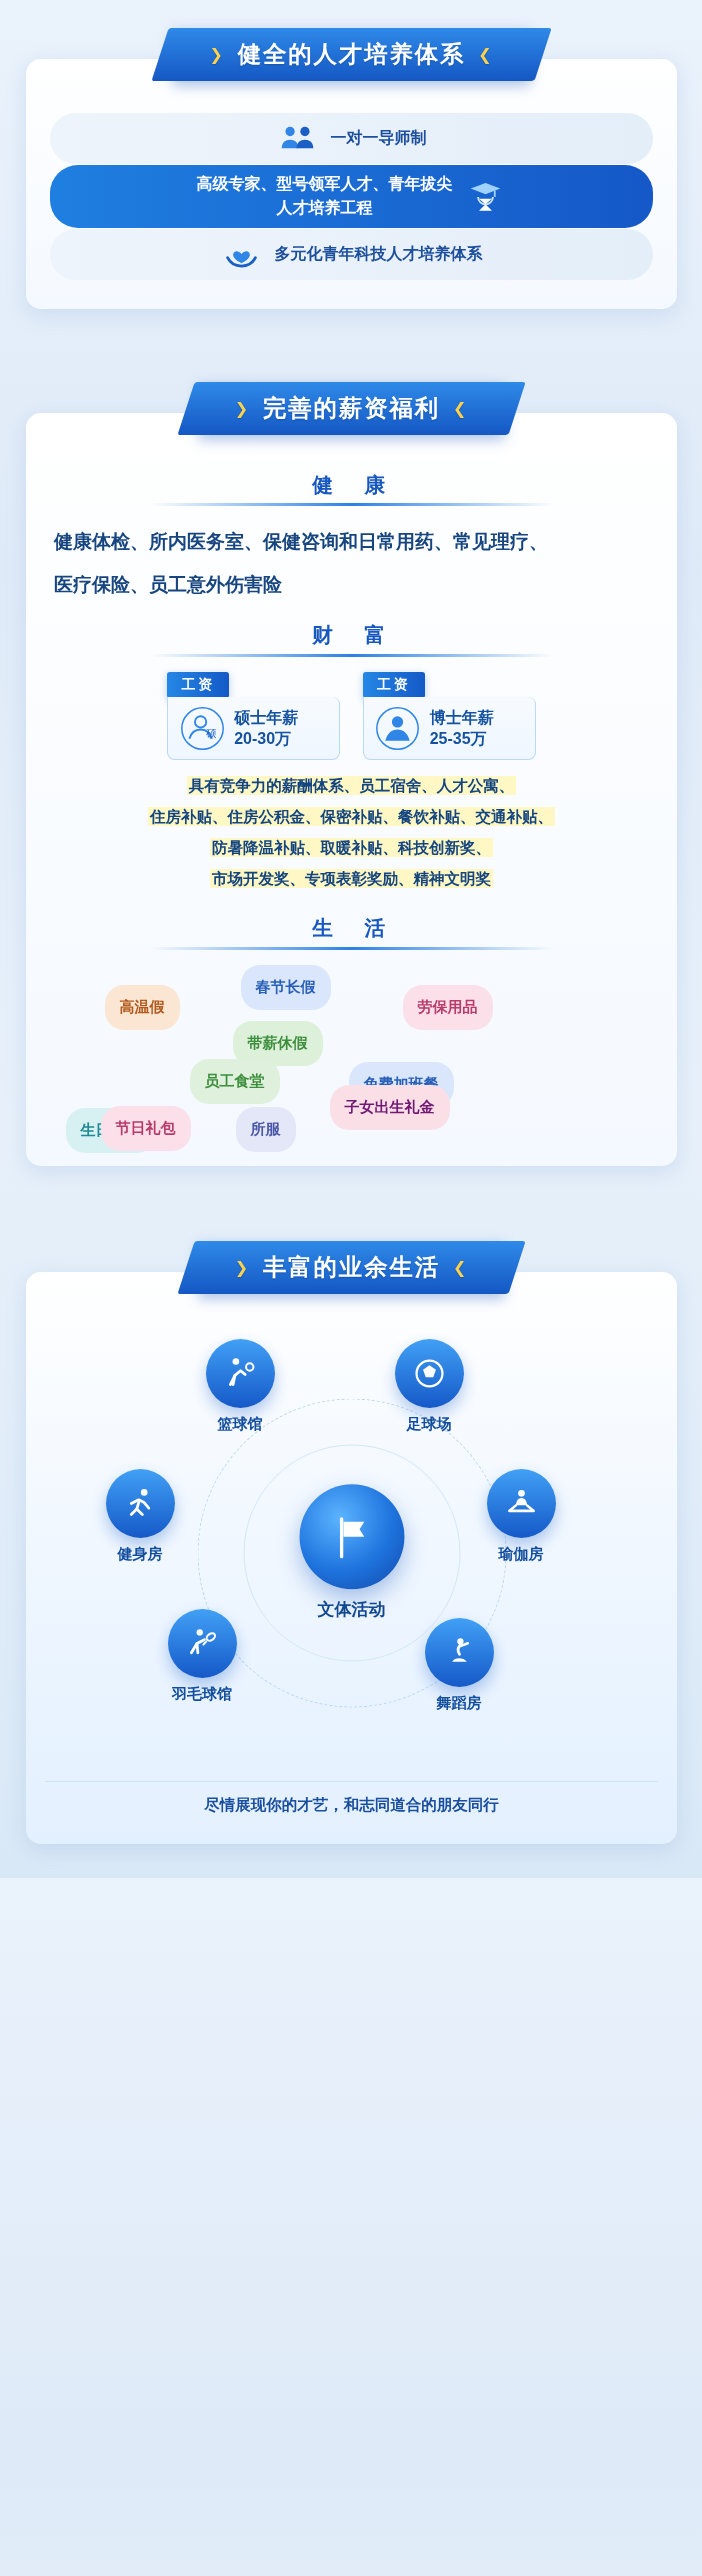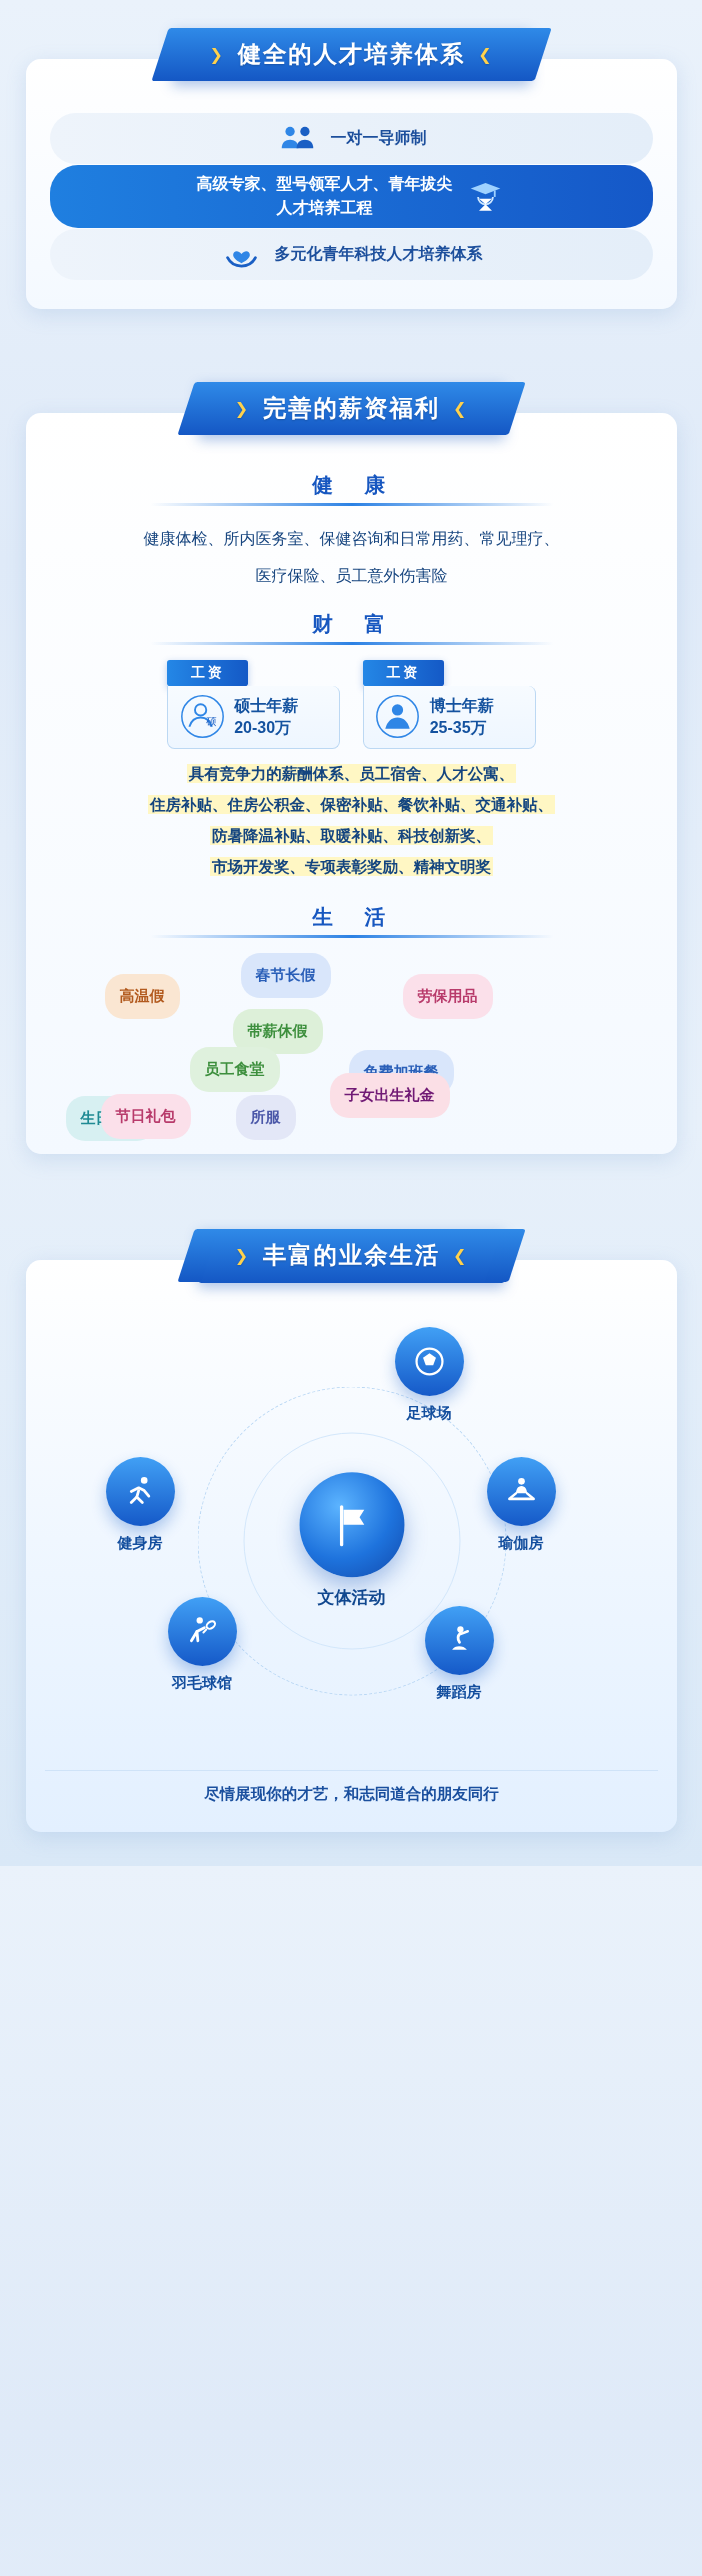--- a/index.html
+++ b/index.html
@@ -88,34 +88,34 @@
     position: relative;
     padding-bottom: 7.5px;
   }
   .subbar::after {
     content: "";
     position: absolute; left: 50%; transform: translateX(-50%);
     bottom: 0; width: 403px; height: 2.8px;
     background: linear-gradient(90deg, rgba(43,129,228,0) 0%, #2b81e4 50%, rgba(43,129,228,0) 100%);
   }
   .para {
-    text-align: center;
-    font-size: 16px;
+    text-align: left;
+    font-size: 19px;
     line-height: 1.95;
     color: #17457f;
-    font-weight: normal;
+    font-weight: bold;
     padding: 1.9px 5.6px 3.7px 5.6px;
   }
   .salary-row { display: flex; justify-content: center; gap: 22.5px; margin: 15px 0 9.4px 0; }
   .salary-box { width: 173px; position: relative; }
   .salary-tag {
     background: linear-gradient(90deg, #2487e6 0%, #1459c6 100%);
     color: #fff; font-size: 14px; font-weight: bold;
     padding: 3.7px 0 4.7px 0; text-align: center;
-    width: 81px; border-radius: 2.8px;
+    width: 62px; border-radius: 2.8px;
     letter-spacing: 2.8px;
     box-shadow: 0 2.8px 7.5px rgba(25,90,195,0.3);
     font-family: Liberation Mono, monospace;
   }
   .salary-body {
     display: flex; align-items: center; gap: 7.5px;
     border: 1.4px solid #bcd8f3;
     border-top: none;
     border-radius: 0 7.5px 7.5px 7.5px;
     padding: 7.5px 9.4px;
@@ -341,20 +341,33 @@
             <span>
               <svg width="51" height="51" viewBox="0 0 54 54">
                 <path d="M16 8v40" stroke="#ffffff" stroke-width="3.5" stroke-linecap="round"></path>
                 <path d="M18 11h22l-5 8 5 8H18z" fill="#ffffff"></path>
               </svg>
             </span>
           </div>
           <div class="lbl">文体活动</div>
         </div>
 
+        <div class="node" style="left:139px;top:11.2px;">
+          <div class="circle">
+            <span>
+              <svg width="37" height="37" viewBox="0 0 40 40">
+                <circle cx="15" cy="7" r="3.6" fill="#fff"></circle>
+                <path d="M9 32l5-10 6-5 5 4" fill="none" stroke="#fff" stroke-width="3" stroke-linecap="round" stroke-linejoin="round"></path>
+                <path d="M14 22l-2 10" stroke="#fff" stroke-width="3" stroke-linecap="round"></path>
+                <circle cx="30" cy="13" r="4" fill="none" stroke="#fff" stroke-width="2.2"></circle>
+              </svg>
+            </span>
+          </div>
+          <span class="lbl">篮球馆</span>
+        </div>
 
         <div class="node" style="left:328px;top:11.2px;">
           <div class="circle">
             <span>
               <svg width="37" height="37" viewBox="0 0 40 40">
                 <circle cx="20" cy="20" r="14" fill="none" stroke="#fff" stroke-width="2.4"></circle>
                 <path d="M20 11l7 5-3 8h-8l-3-8z" fill="#fff"></path>
               </svg>
             </span>
           </div>

